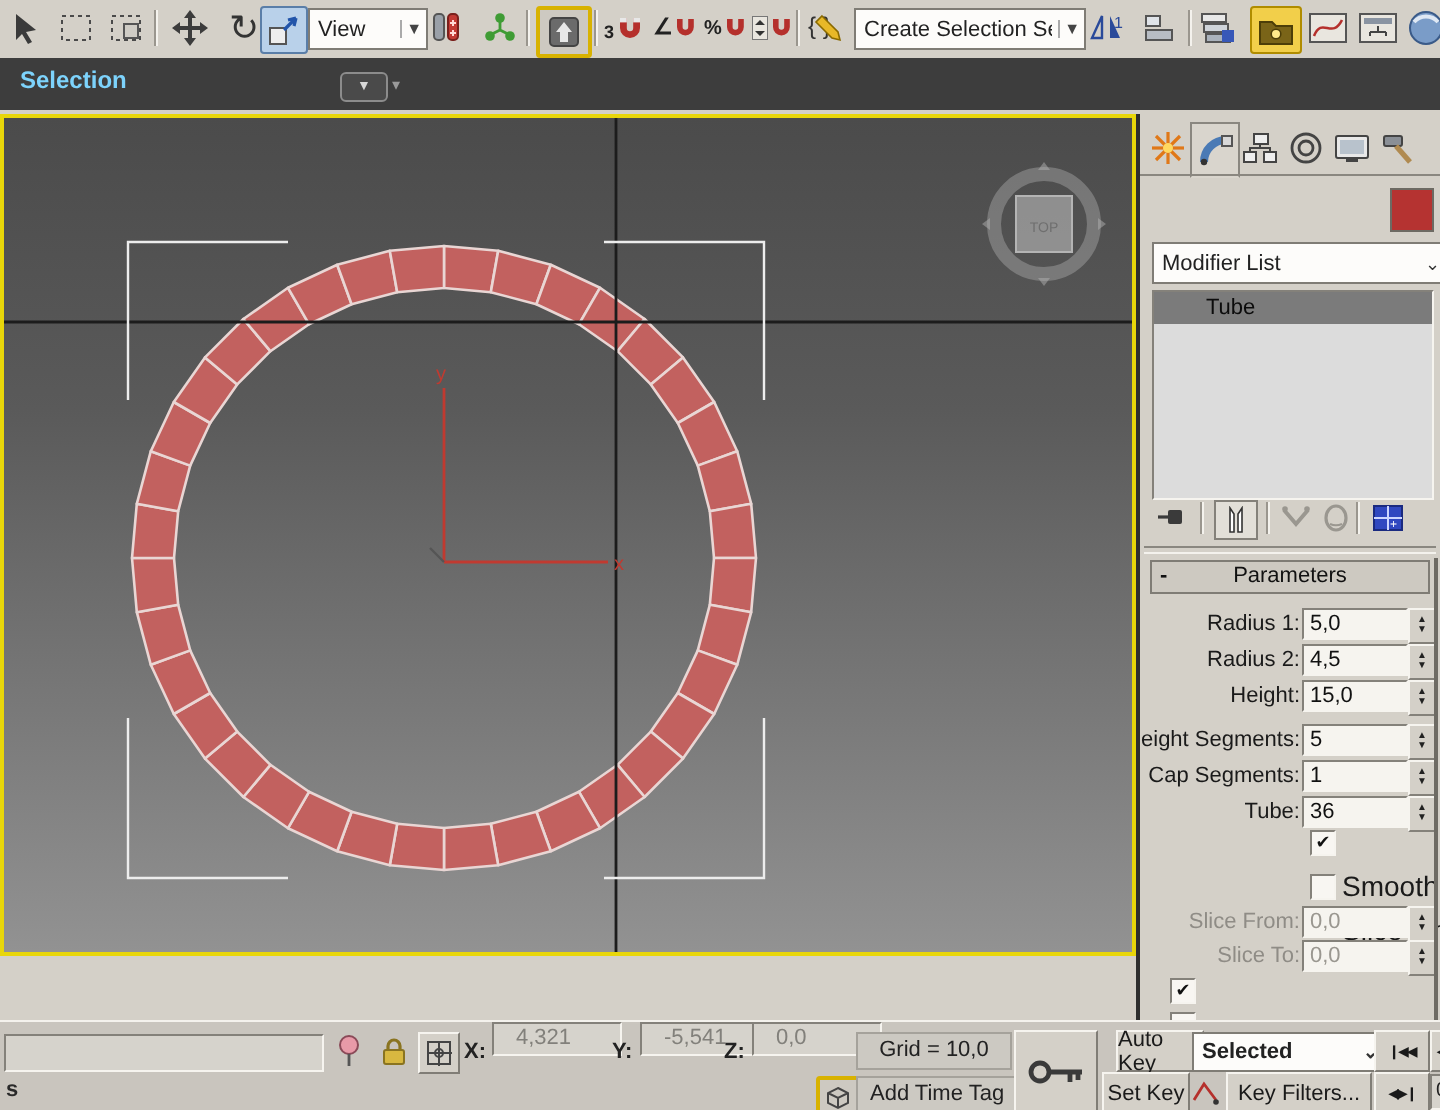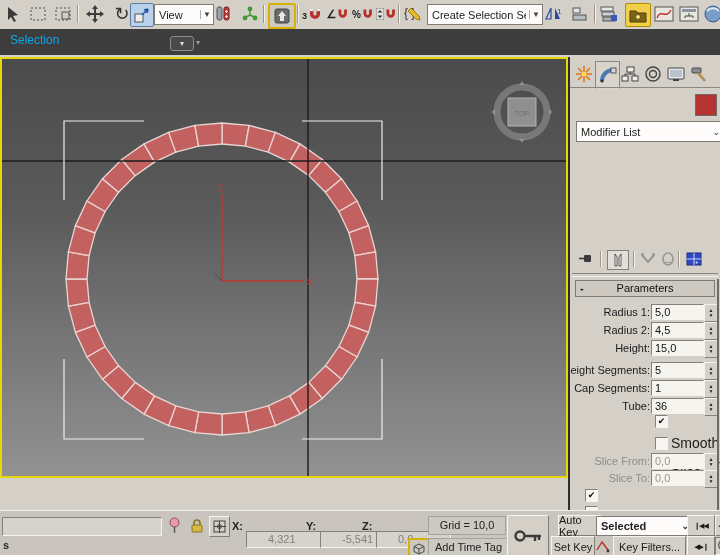--- a/index.html
+++ b/index.html
@@ -14,21 +14,21 @@
   .ytoggle{border:2px solid #d8b200;border-radius:2px;background:#cdc9c1;}
   .ybg{background:#f2cf4a;border:1px solid #b08c00;border-radius:2px;}
   .combo{position:absolute;top:4px;height:19px;background:#fdfcfa;border:1px solid #7f7c75;
          display:flex;align-items:center;justify-content:space-between;padding:0 2px 0 4px;font-size:11px;color:#222;}
   .combo .arr{font-size:8px;color:#444;border-left:1px solid #aaa;padding-left:2px;margin-left:3px;}
   .glyph{font-size:15px;color:#333;line-height:1;}
   .magrp{display:flex;align-items:flex-end;gap:1px;}
   .magrp .pre{font-size:9px;color:#222;font-weight:bold;line-height:1;}
   
   #ribbon{position:absolute;left:0;top:29px;width:720px;height:26px;background:#3d3d3d;}
-  #ribbon .rtab-inactive{position:absolute;left:10px;top:4px;color:#0ea5e9;font-size:12px;}
+  #ribbon .rtab-inactive{position:absolute;left:10px;top:4px;color:#7dd3fc;font-size:12px;font-weight:bold;}
   #ribbon .rtab-active{position:absolute;left:62px;top:2px;width:90px;height:22px;background:#545454;
         color:#e3e3e3;font-size:12px;display:flex;align-items:center;justify-content:center;border:1px solid #2b2b2b;border-bottom:none;}
   #rib-dd{position:absolute;left:170px;top:7px;width:22px;height:13px;background:#4a4a4a;border:1px solid #8c8c8c;border-radius:3px;
         display:flex;align-items:center;justify-content:center;color:#d8d8d8;font-size:7px;}
   #rib-caret{position:absolute;left:196px;top:9px;color:#9a9a9a;font-size:8px;}
   
   #viewport{position:absolute;left:0;top:57px;width:564px;height:417px;border:2px solid #e8d60a;
         background:linear-gradient(#4b4b4b,#5a5a5a 35%,#929292);}
   #vpsvg{position:absolute;left:0;top:0;}
   
@@ -69,21 +69,21 @@
   #ticks{position:absolute;left:1px;top:6px;width:556px;height:11px;
         background:repeating-linear-gradient(90deg,#76736d 0,#76736d 1px,transparent 1px,transparent 6.9px);}
   .tnum{position:absolute;top:17px;width:30px;text-align:center;font-size:11px;color:#2a2a2a;}
   
   #statusbar{position:absolute;left:0;top:510px;width:720px;height:45px;background:#c9c5be;border-top:1px solid #f4f2ed;}
   .sfield{background:#d6d3cc;border:1px solid;border-color:#84817a #f6f4ef #f6f4ef #84817a;}
   #statfield{position:absolute;left:2px;top:6px;width:158px;height:17px;}
   #promptline{position:absolute;left:3px;top:28px;font-size:11px;color:#2a2a2a;font-weight:bold;}
   .sico{position:absolute;top:5px;width:19px;height:19px;display:flex;align-items:center;justify-content:center;}
   .coordlbl{position:absolute;top:9px;font-size:11px;font-weight:bold;color:#222;}
-  .coordfld{position:absolute;top:20px;width:52px;height:15px;line-height:15px;padding-left:21px;font-size:11px;color:#82807b;}
+  .coordfld{position:absolute;top:0;width:52px;height:15px;line-height:15px;padding-left:11px;font-size:11px;color:#82807b;}
   #gridfld{position:absolute;left:428px;top:5px;width:76px;height:17px;line-height:17px;text-align:center;font-size:11px;color:#222;
         background:#ccc9c2;border:1px solid #a5a29b;}
   #cubebtn{position:absolute;left:408px;top:27px;width:18px;height:17px;border:2px solid #d8b200;border-radius:2px;background:#cdc9c1;
         display:flex;align-items:center;justify-content:center;}
   #timetag{position:absolute;left:428px;top:27px;width:76px;height:17px;line-height:17px;padding-left:6px;font-size:11px;color:#222;
         background:#ccc9c2;border:1px solid #a5a29b;}
   .rbtn{background:#d4d0c8;border:1px solid;border-color:#f6f4ef #807d76 #807d76 #f6f4ef;
         display:flex;align-items:center;justify-content:center;font-size:11px;color:#1a1a1a;}
   #keybtn{position:absolute;left:507px;top:4px;width:40px;height:39px;}
   #autokey{position:absolute;left:558px;top:4px;width:42px;height:19px;}
@@ -381,20 +381,23 @@
     </span>
     <div id="tabline"></div>
 
     <div id="objcolor"></div>
 
     <div id="modlist">
       <span>Modifier List</span>
       <span style="font-size:9px;color:#333">⌄</span>
     </div>
 
+    <div id="stack">
+      <div class="stackrow sel">Tube</div>
+    </div>
 
     <div id="stackbtns">
       <span class="sbi" style="left:6px">
         <svg width="16" height="12">
             <rect x="6" y="2" width="7" height="7" rx="1" fill="#3a3a3a"></rect>
             <path d="M1 5.5 h6" stroke="#3a3a3a" stroke-width="1.6"></path>
           </svg>
       </span>
       <span class="ssep" style="left:30px"></span>
       <span class="sbi" style="left:37px;background:#e2dfd8;border:1px solid #84817a">

